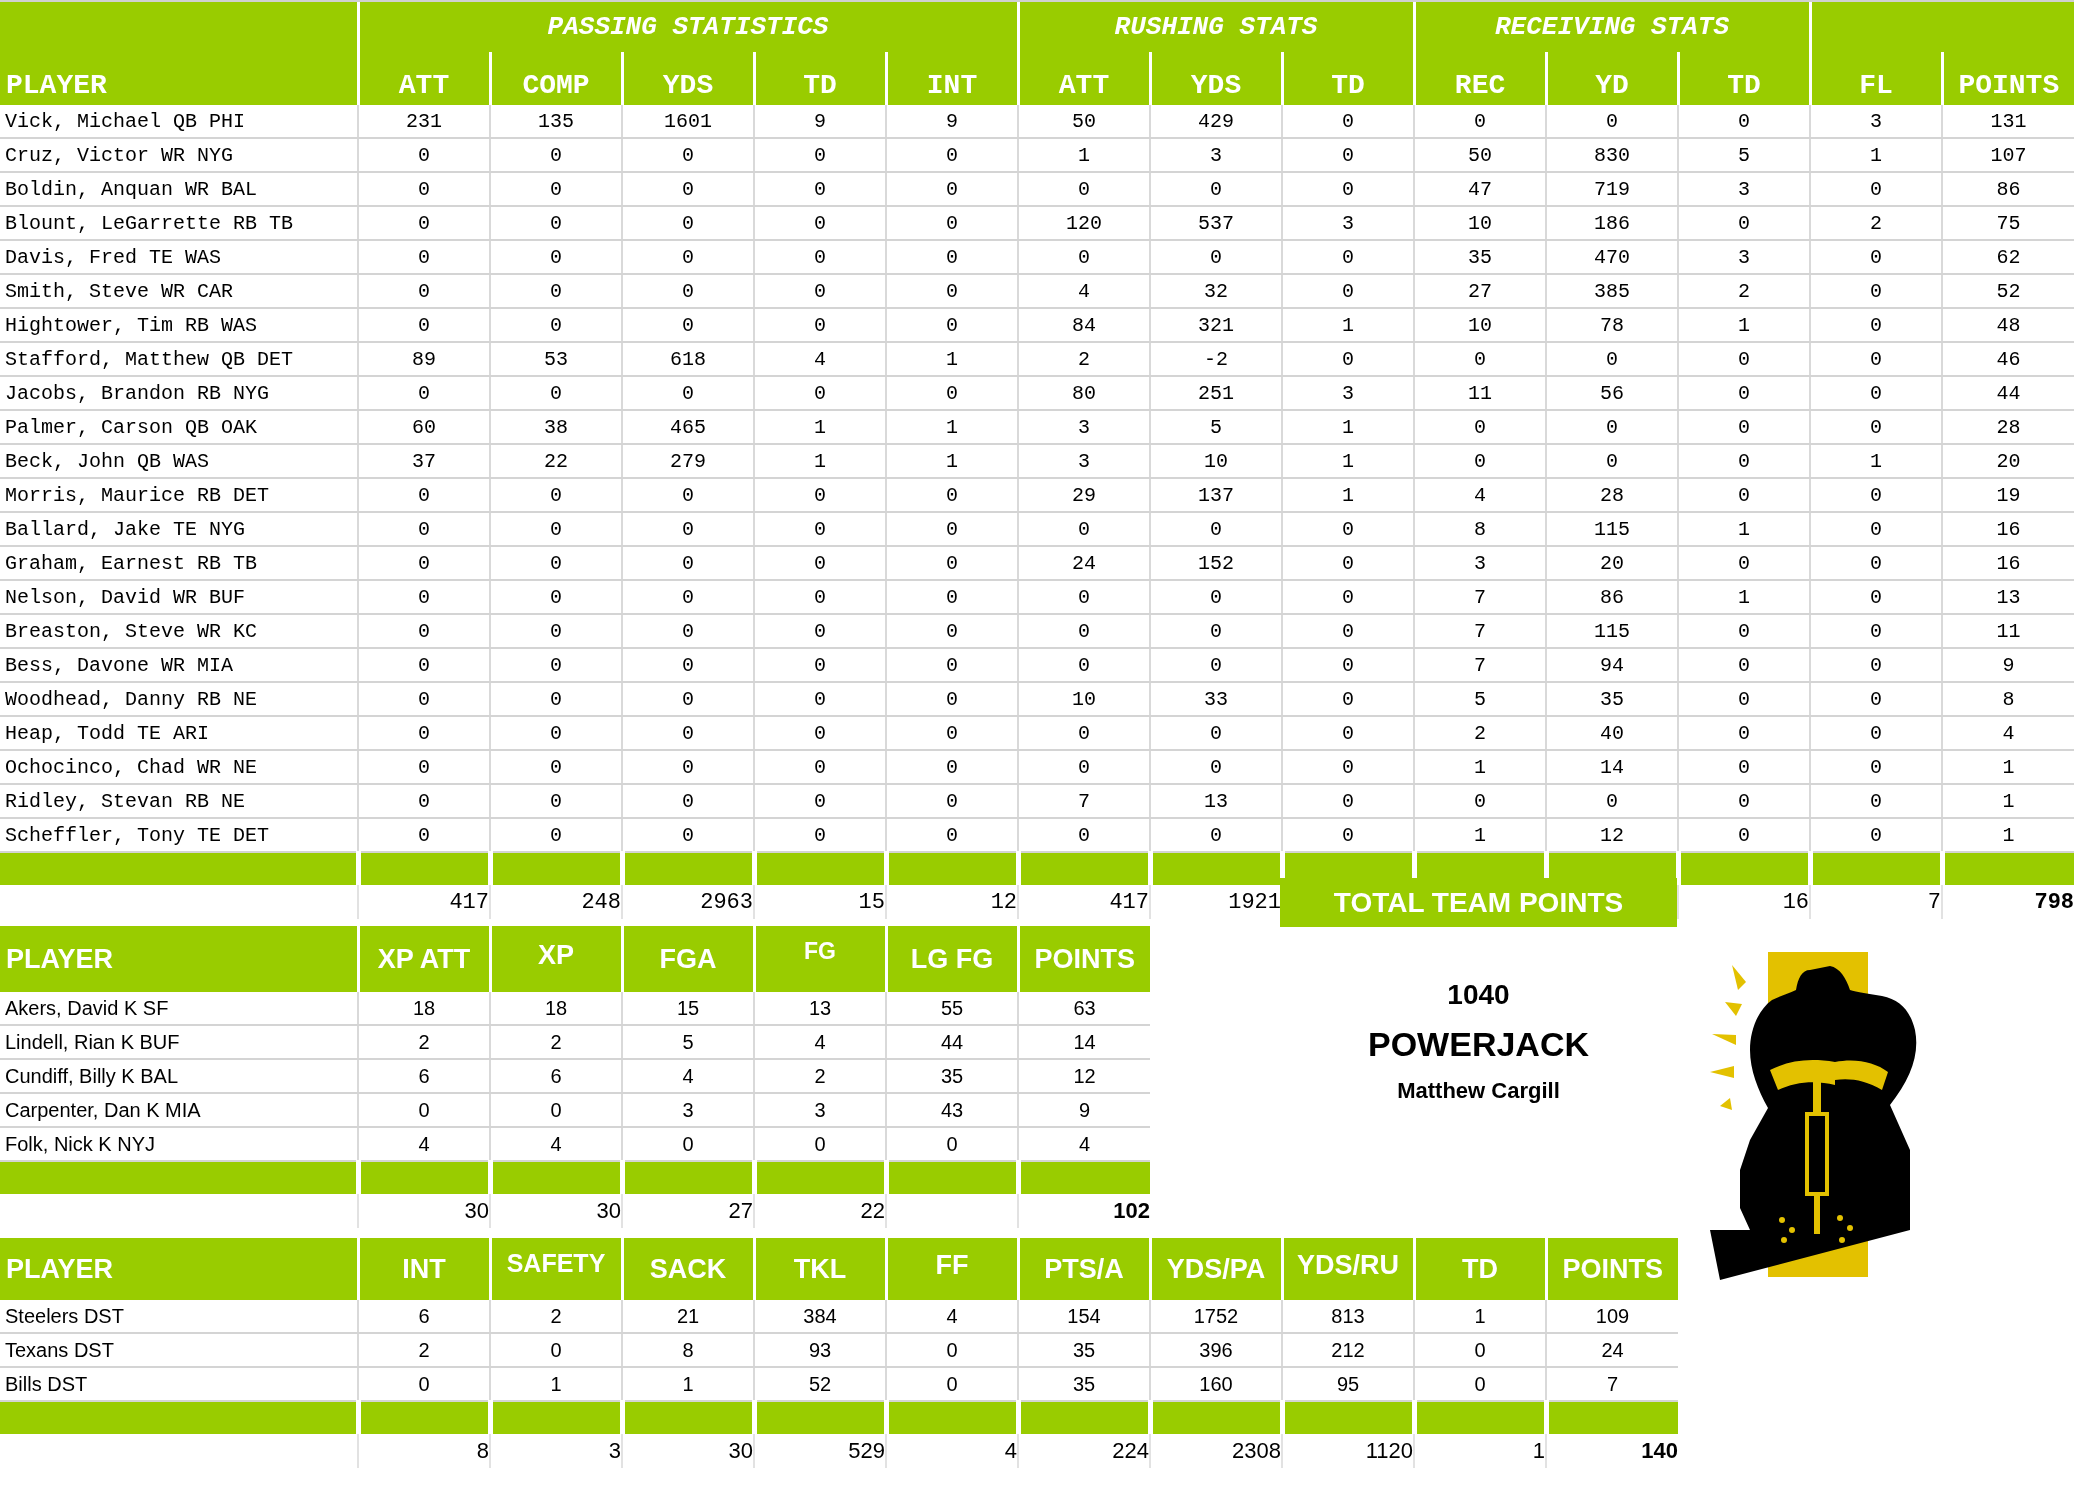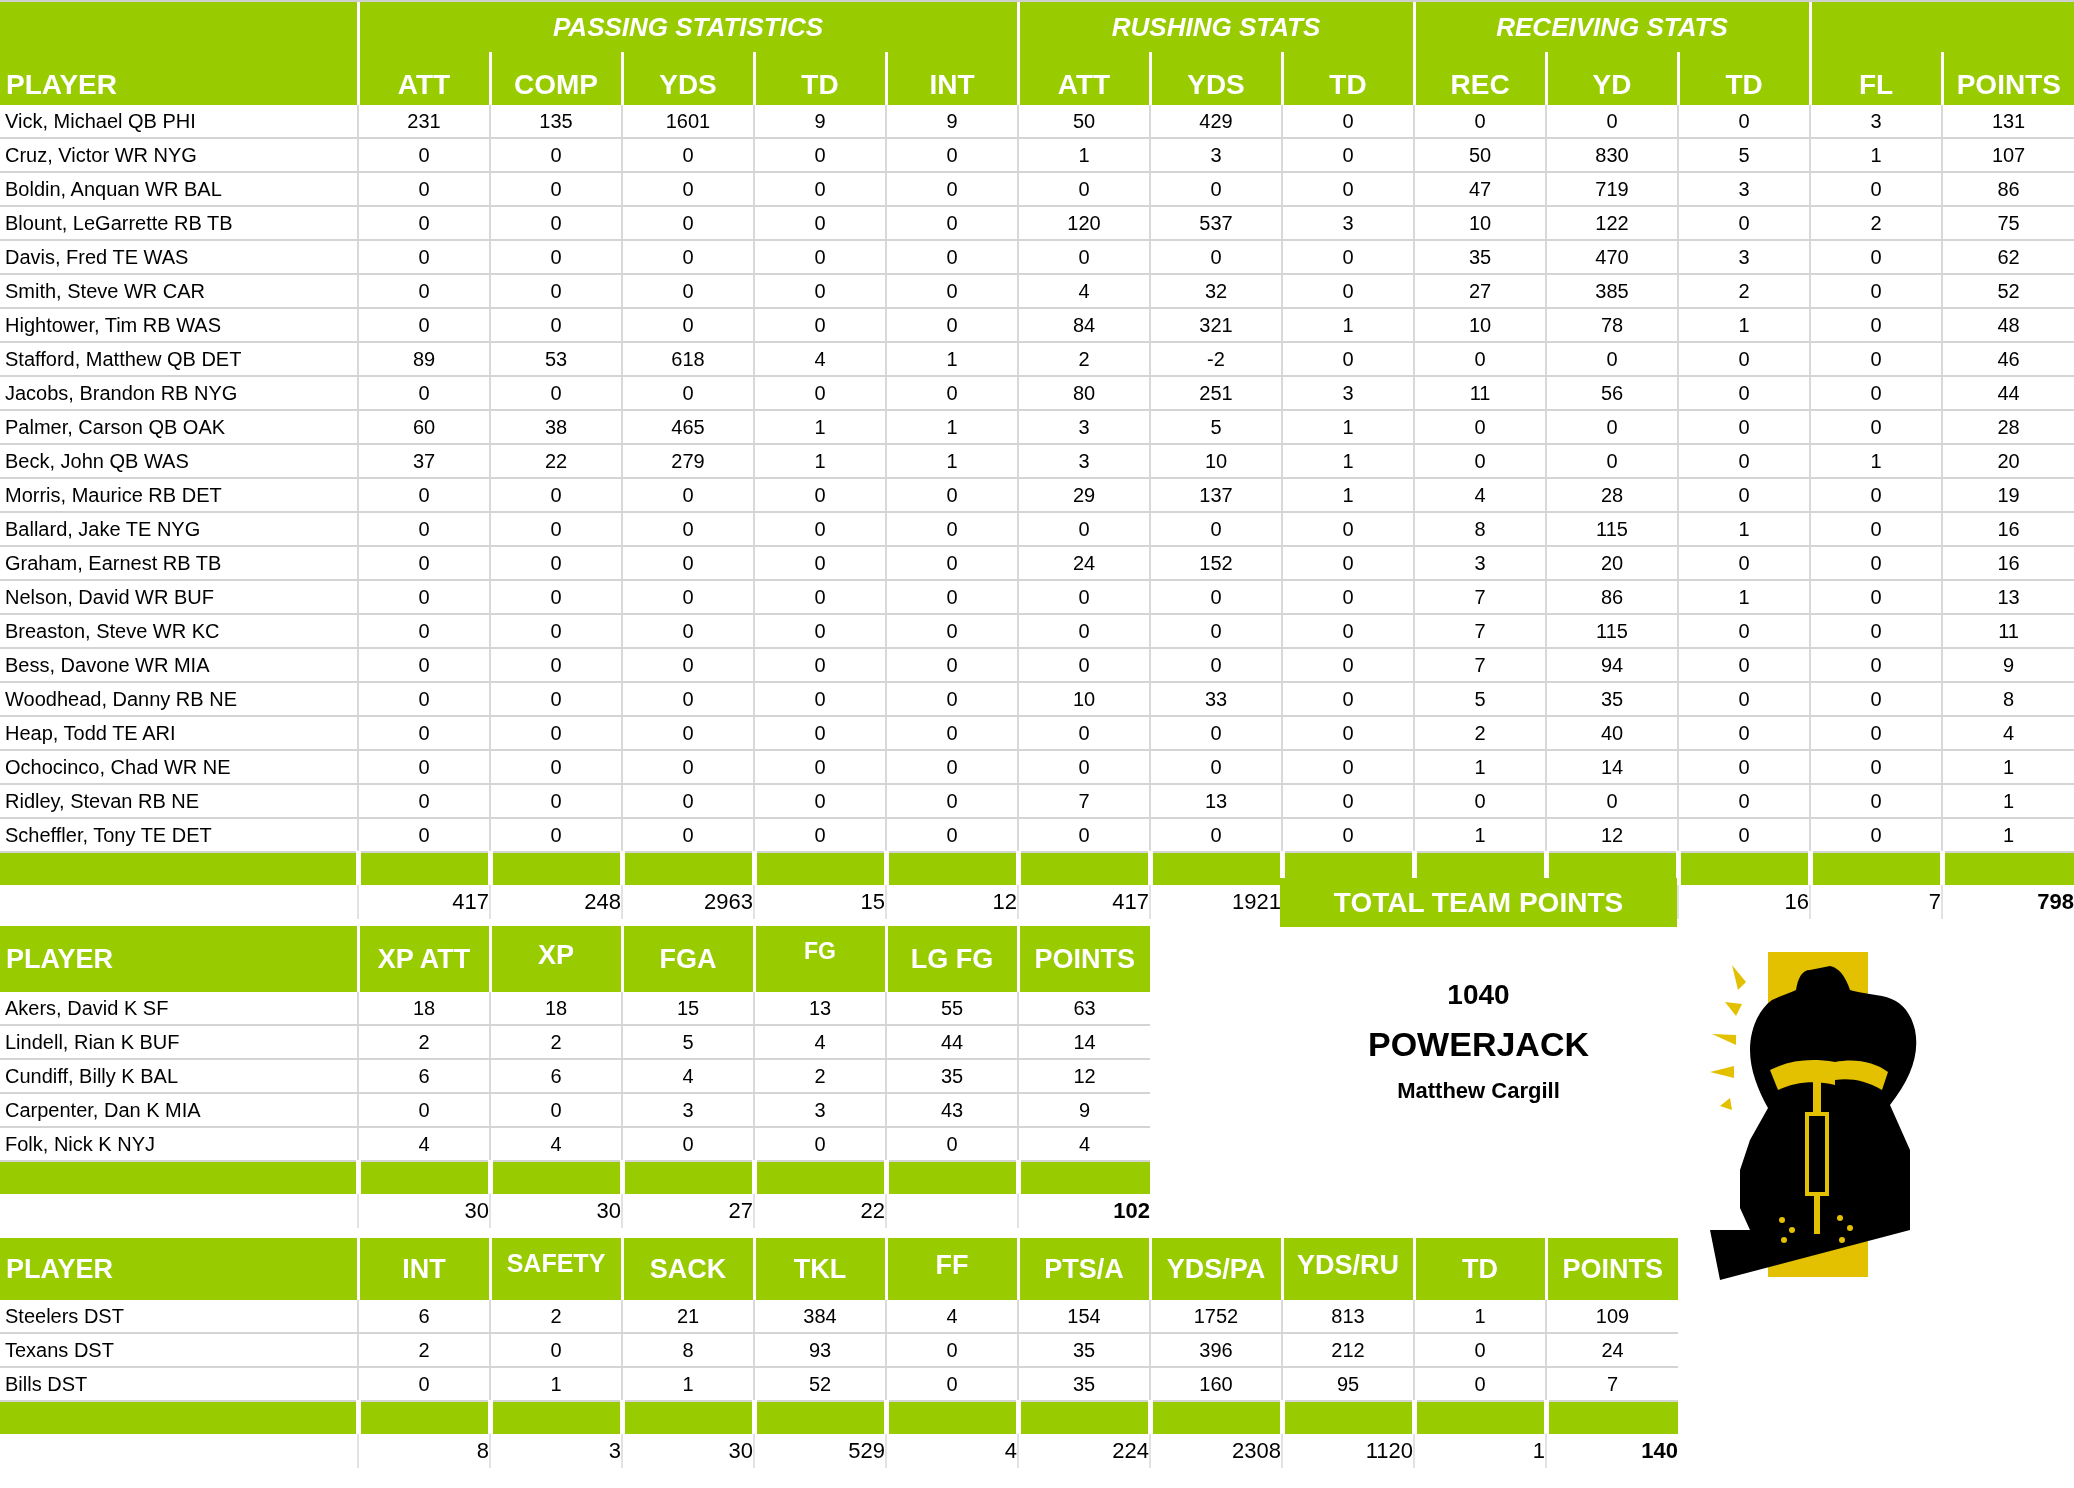--- a/index.html
+++ b/index.html
@@ -23,21 +23,21 @@
   .team-points{left:1280px;top:975px;width:397px;text-align:center;font-weight:bold;font-size:28px;line-height:40px;}
   .team-name{left:1280px;top:1022px;width:397px;text-align:center;font-weight:bold;font-size:34px;line-height:44px;}
   .owner{left:1280px;top:1075px;width:397px;text-align:center;font-weight:bold;font-size:22px;line-height:32px;}
   .outer-border{position:absolute;left:0;top:0;width:2074px;height:2px;background:#d0d0d0;}
 </style>
 </head>
 <body>
 
 <div class="outer-border"></div>
 
-<table class="tbl" id="main-table" style="top:2px;width:2074px;">
+<table class="tbl" id="main-table" style="top:2px;width:2074px;font-family:Liberation Mono, monospace;">
   <colgroup>
     <col style="width:358px">
       <col style="width:132px">
       <col style="width:132px">
       <col style="width:132px">
       <col style="width:132px">
       <col style="width:132px">
     <col style="width:132px">
       <col style="width:132px">
       <col style="width:132px">
@@ -125,21 +125,21 @@
         <td class="cell name">Blount, LeGarrette RB TB</td>
         <td class="cell">0</td>
         <td class="cell">0</td>
         <td class="cell">0</td>
         <td class="cell">0</td>
         <td class="cell">0</td>
         <td class="cell">120</td>
         <td class="cell">537</td>
         <td class="cell">3</td>
         <td class="cell">10</td>
-        <td class="cell">122</td>
+        <td class="cell">186</td>
         <td class="cell">0</td>
         <td class="cell">2</td>
         <td class="cell">75</td>
       </tr>
       <tr>
         <td class="cell name">Davis, Fred TE WAS</td>
         <td class="cell">0</td>
         <td class="cell">0</td>
         <td class="cell">0</td>
         <td class="cell">0</td>

